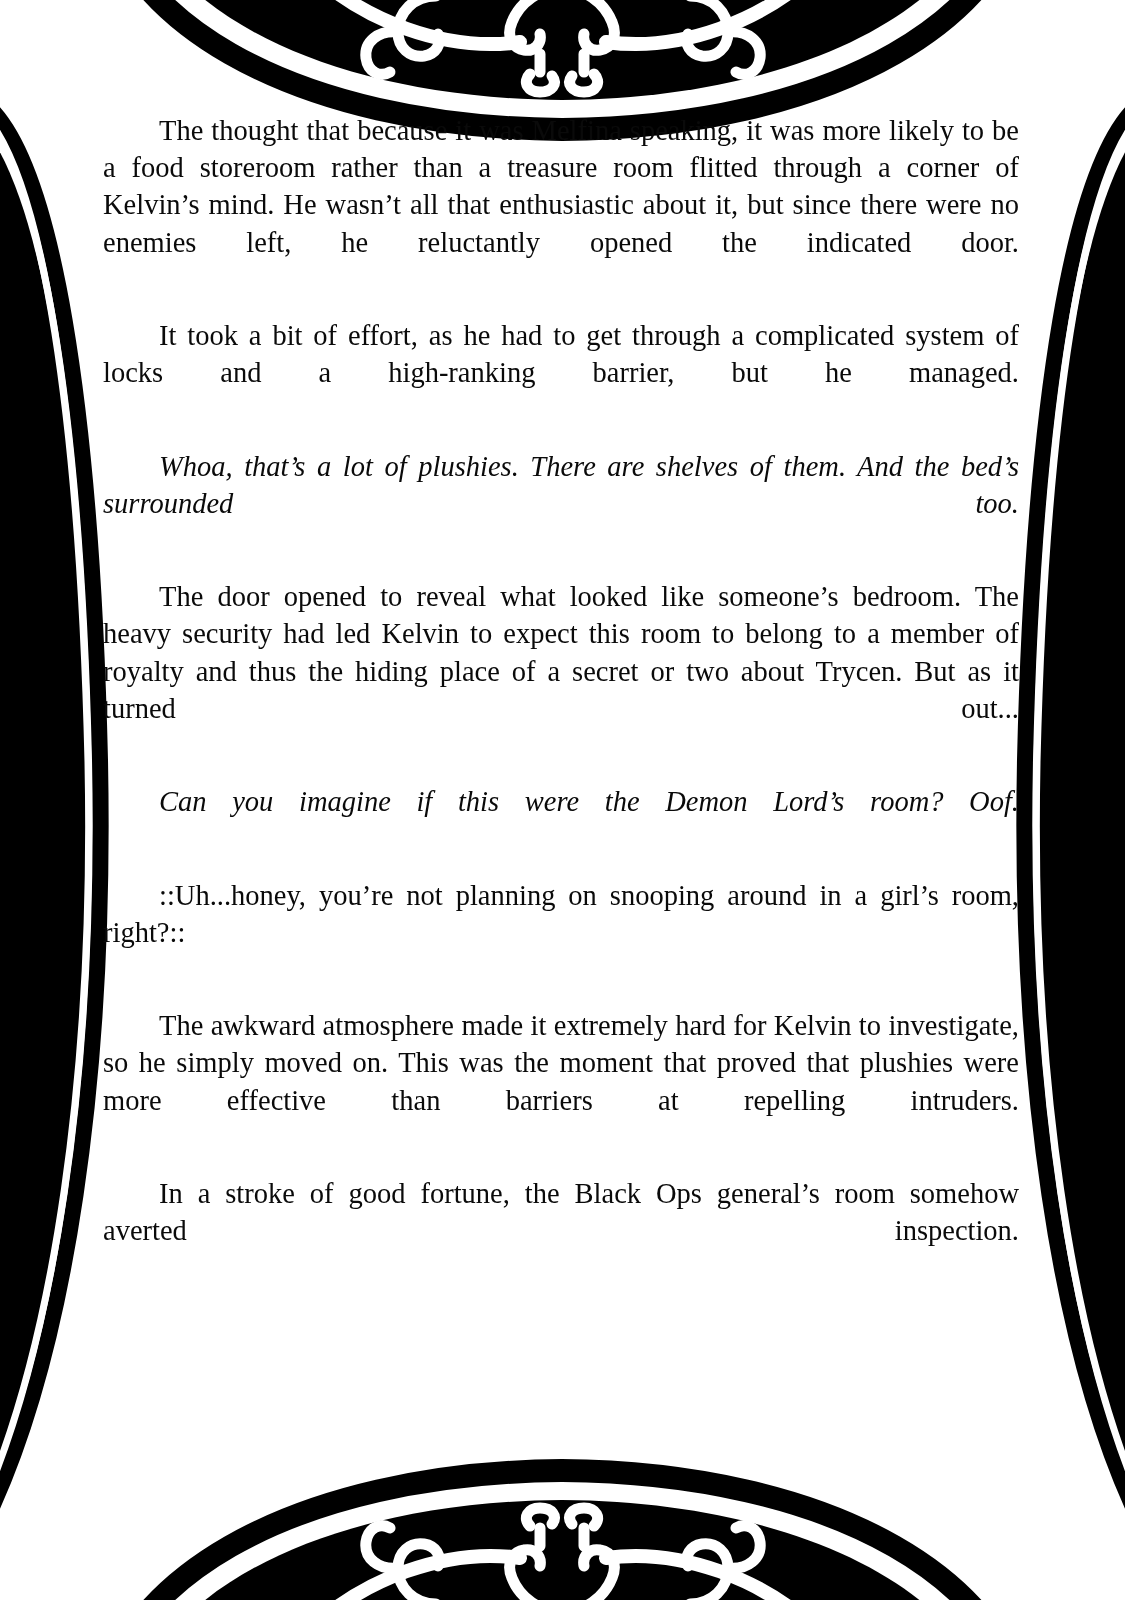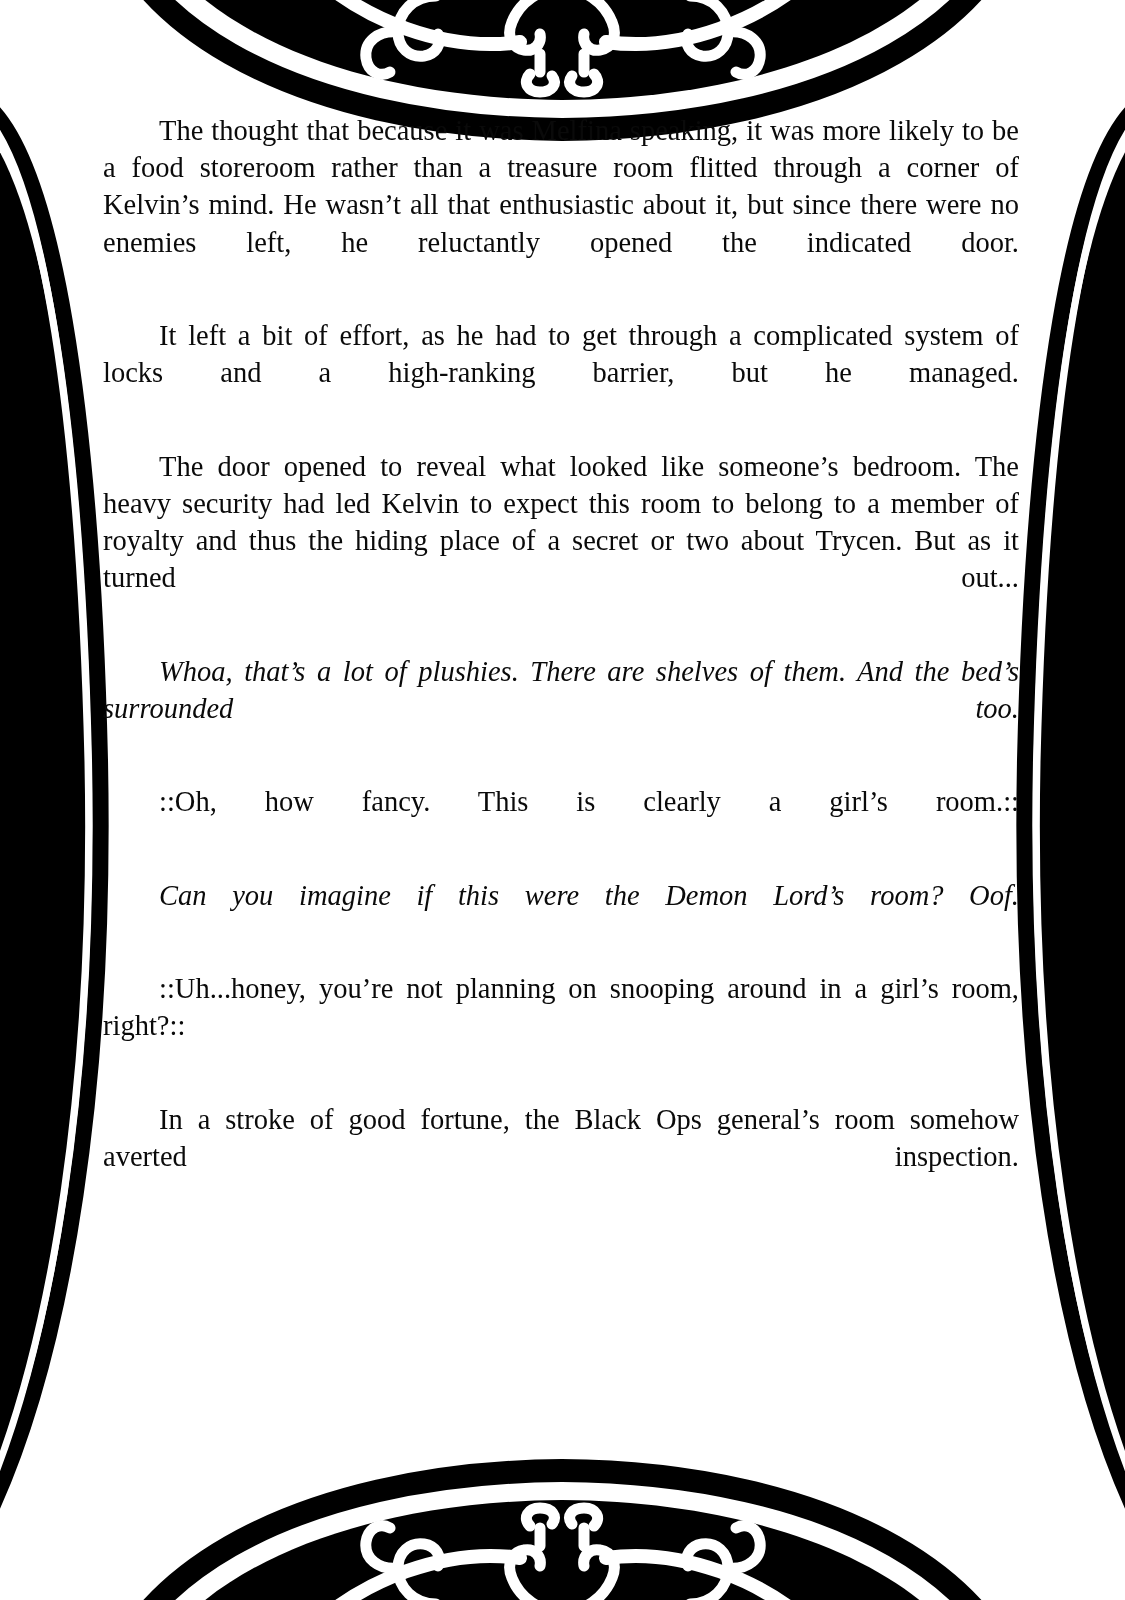--- a/index.html
+++ b/index.html
@@ -170,22 +170,22 @@
           <path d="M 666,1630 C 680,1646 702,1648 714,1636 C 724,1626 722,1610 710,1606"></path>
           <path d="M 258,1666 C 240,1660 232,1642 240,1628 C 246,1618 260,1616 266,1626"></path>
           <path d="M 868,1666 C 886,1660 894,1642 886,1628 C 880,1618 866,1616 860,1626"></path>
         </g>
       </g>
     </svg>
   </div>
 
   <div id="text-column">
     <p class="para">The thought that because it was Melfina speaking, it was more likely to be a food storeroom rather than a treasure room flitted through a corner of Kelvin’s mind. He wasn’t all that enthusiastic about it, but since there were no enemies left, he reluctantly opened the indicated door.</p>
-    <p class="para">It left a bit of effort, as he had to get through a complicated system of locks and a high-ranking barrier, but he managed.</p>
+    <p class="para">It took a bit of effort, as he had to get through a complicated system of locks and a high-ranking barrier, but he managed.</p>
+    <p class="para italic">Whoa, that’s a lot of plushies. There are shelves of them. And the bed’s surrounded too.</p>
     <p class="para">The door opened to reveal what looked like someone’s bedroom. The heavy security had led Kelvin to expect this room to belong to a member of royalty and thus the hiding place of a secret or two about Trycen. But as it turned out...</p>
-    <p class="para italic">Whoa, that’s a lot of plushies. There are shelves of them. And the bed’s surrounded too.</p>
-    <p class="para">::Oh, how fancy. This is clearly a girl’s room.::</p>
     <p class="para italic">Can you imagine if this were the Demon Lord’s room? Oof.</p>
     <p class="para">::Uh...honey, you’re not planning on snooping around in a girl’s room, right?::</p>
+    <p class="para">The awkward atmosphere made it extremely hard for Kelvin to investigate, so he simply moved on. This was the moment that proved that plushies were more effective than barriers at repelling intruders.</p>
     <p class="para">In a stroke of good fortune, the Black Ops general’s room somehow averted inspection.</p>
   </div>
 
 </div>
 
 </body></html>

